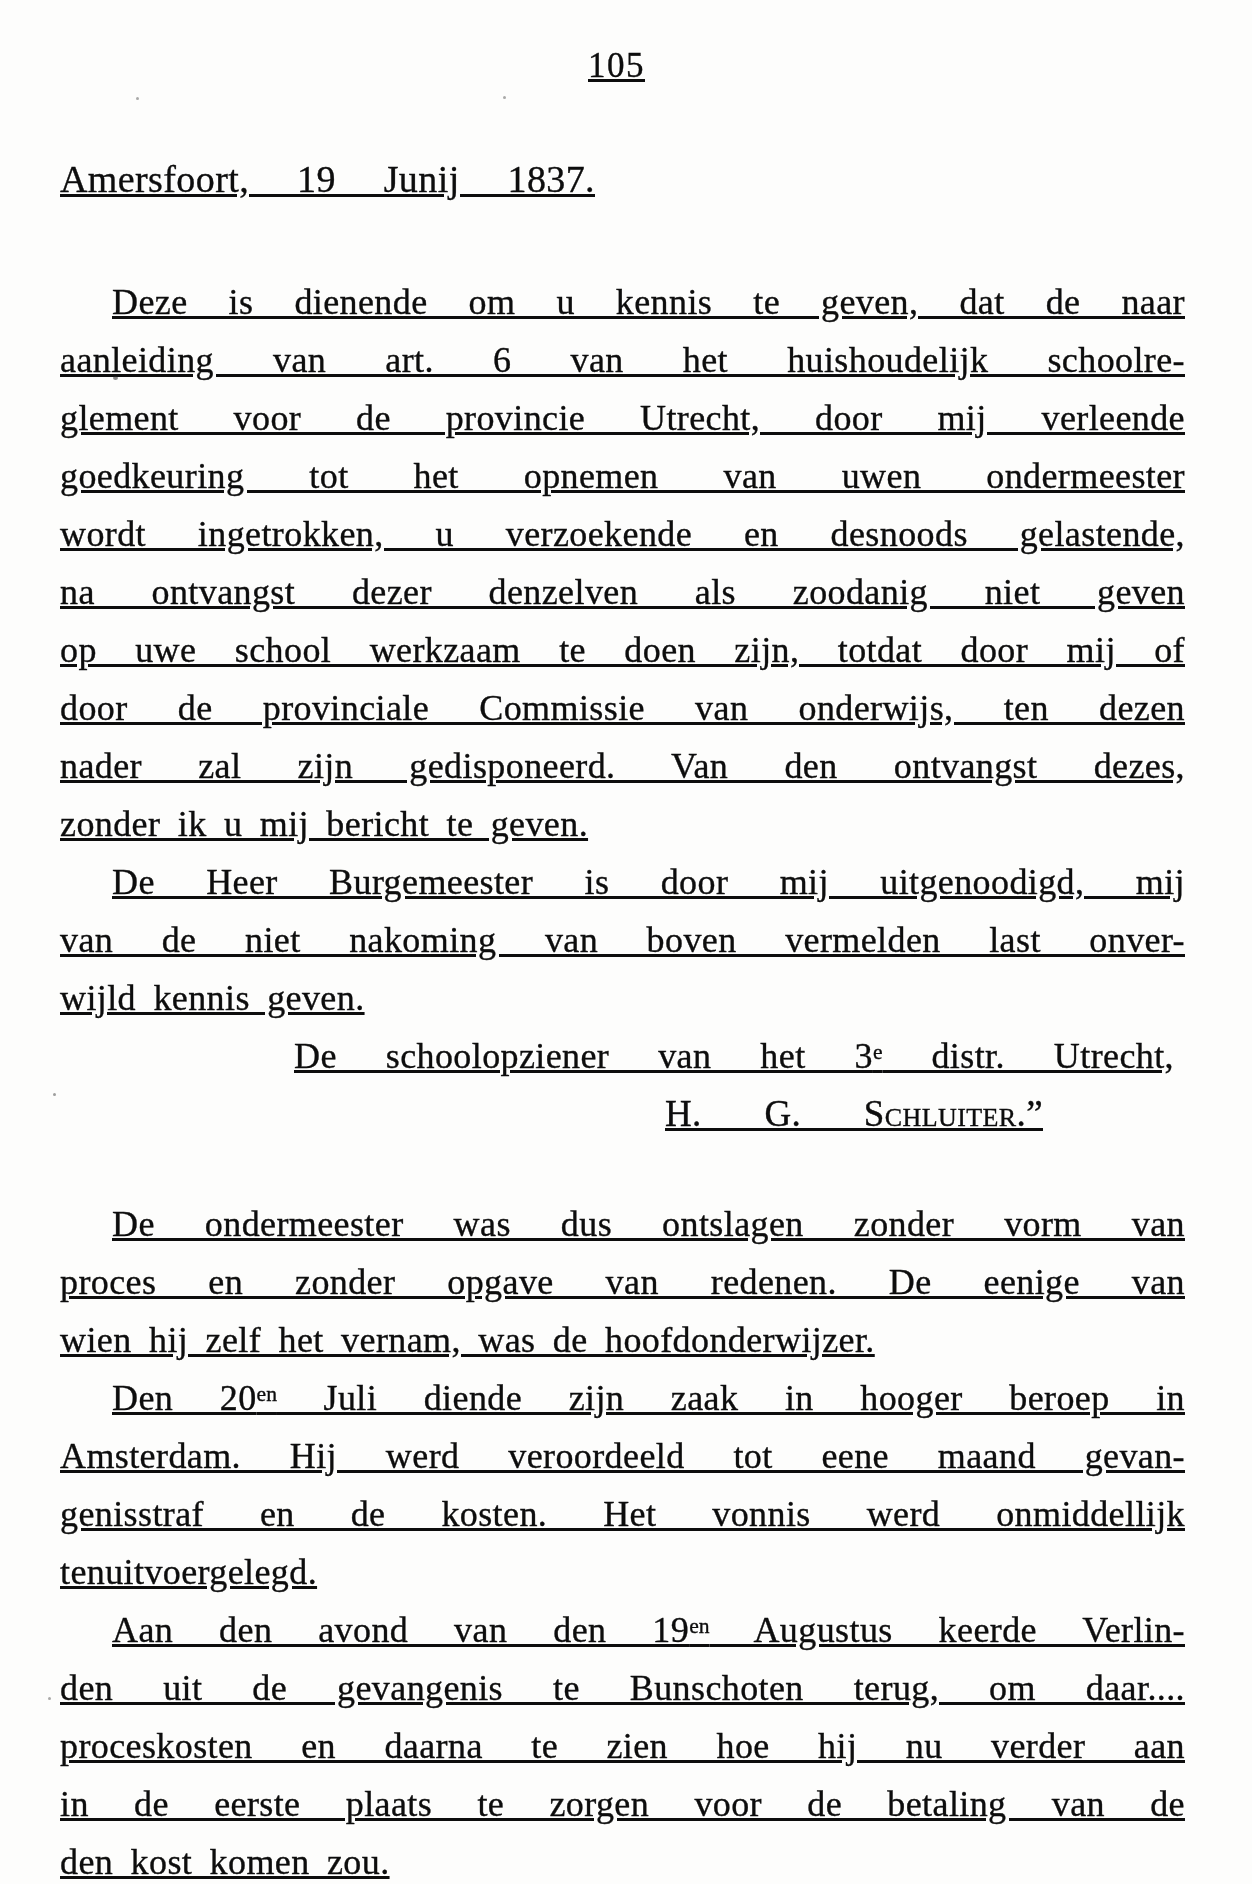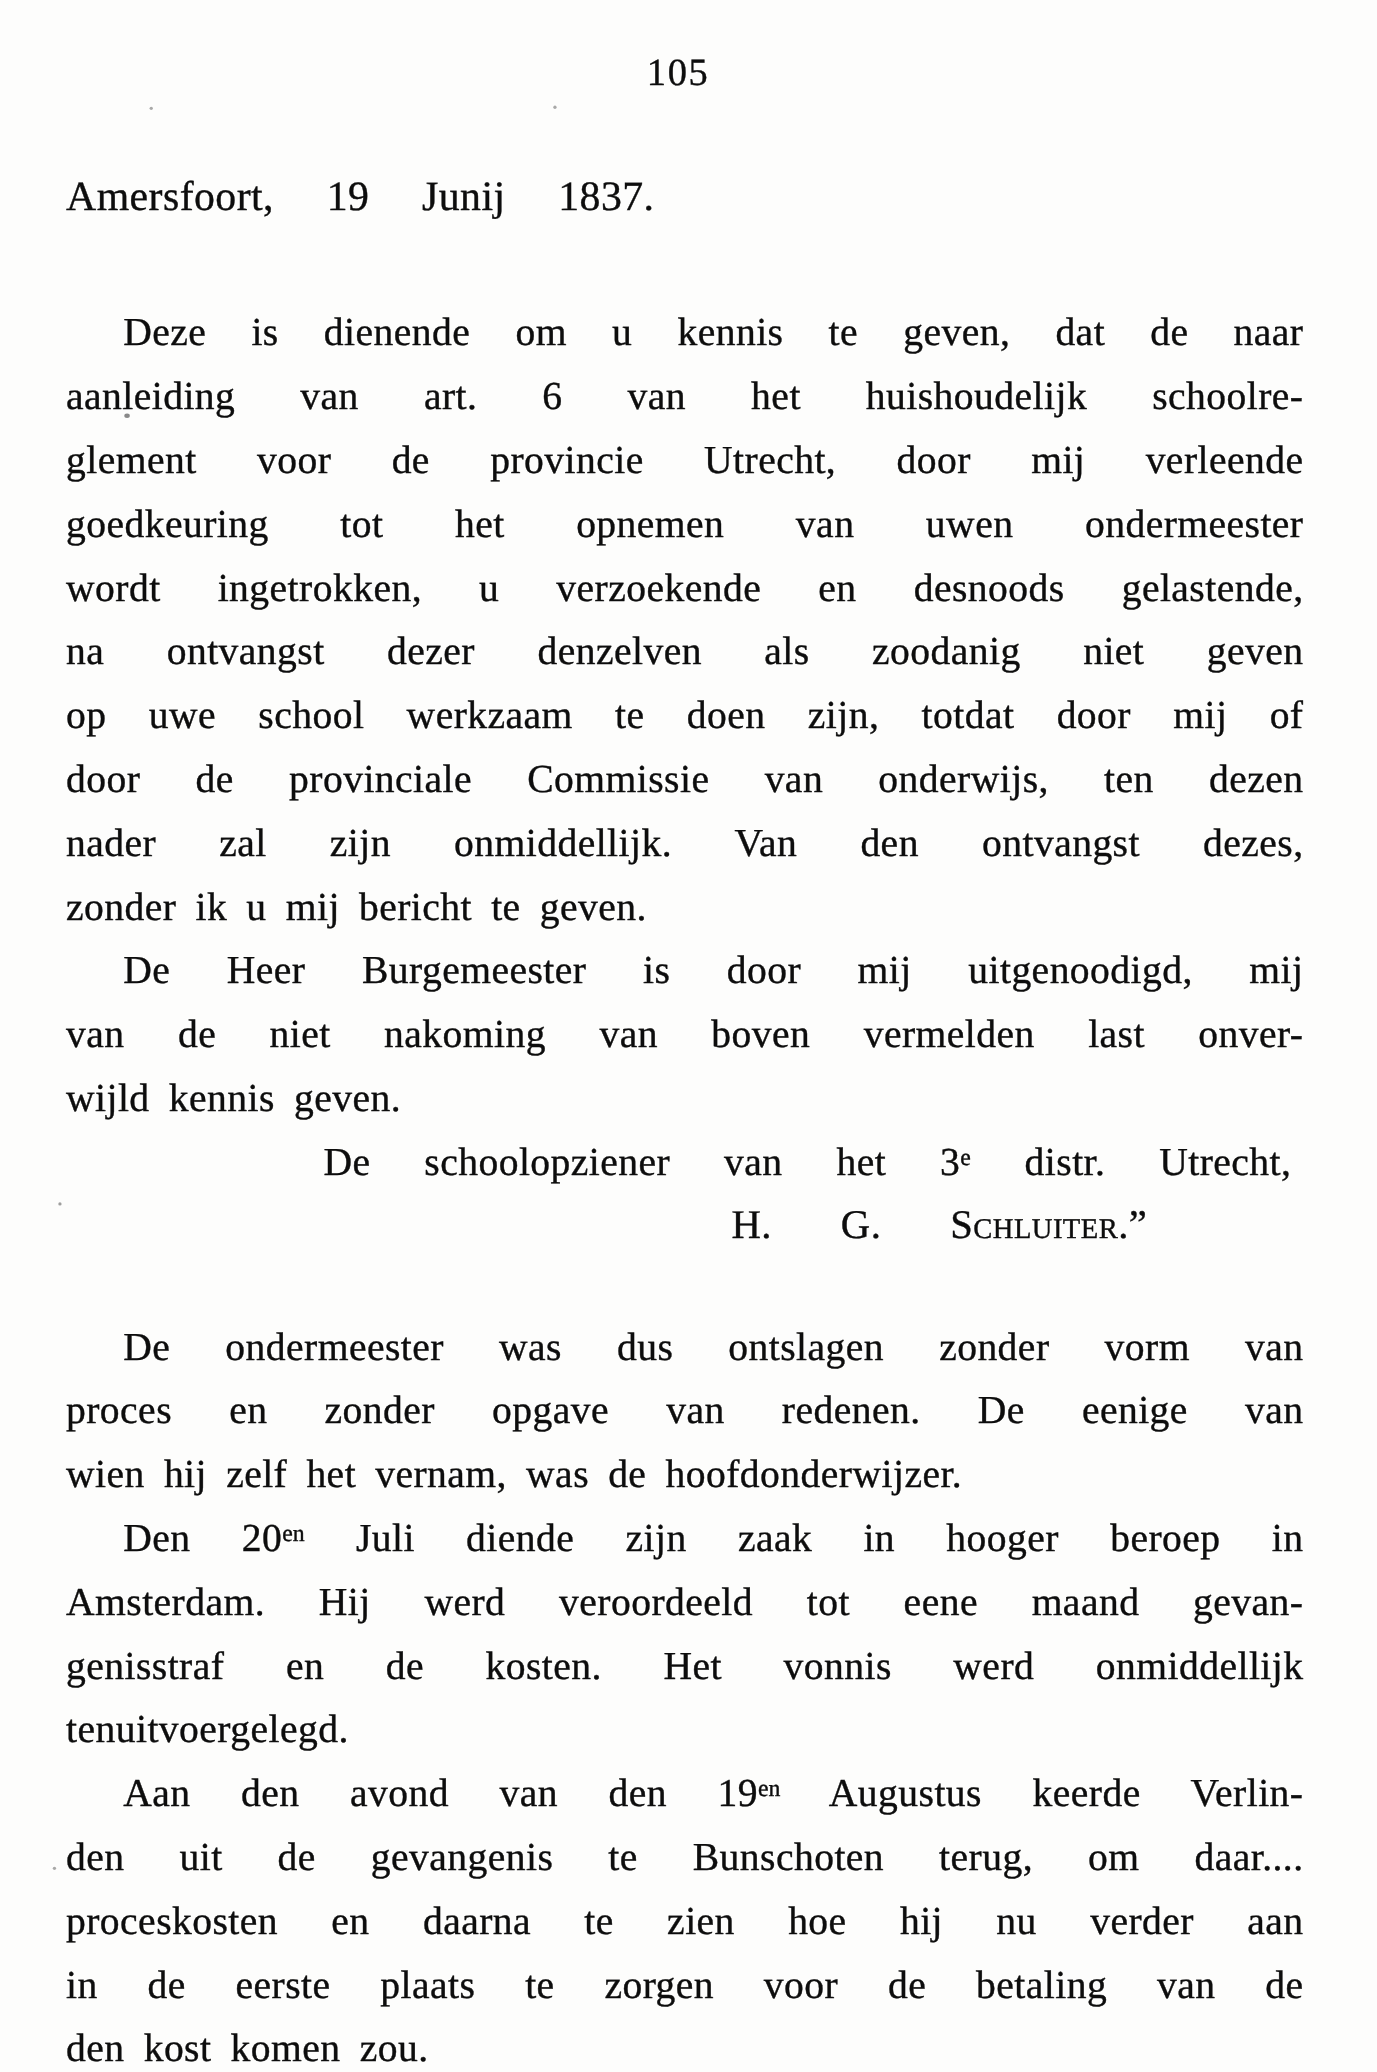--- a/index.html
+++ b/index.html
@@ -9,20 +9,21 @@
     background: #fdfdfc;
     overflow: hidden;
     font-family: "Liberation Serif", "DejaVu Serif", serif;
     color: #0d0d0d;
     -webkit-text-stroke: 0.35px #0d0d0d;
   }
   .page {
     position: relative;
     width: 100%; height: 100%;
     padding: 45px 67px 0 48px;
+    text-decoration: underline;
   }
   .page-number {
     text-align: center;
     font-size: 35px;
     line-height: 42px;
     letter-spacing: 1.5px;
     margin-bottom: 63px;
   }
   .line {
     font-size: 36px;
@@ -77,21 +78,21 @@
 
     <div>
       <div class="line just indent">Deze is dienende om u kennis te geven, dat de naar</div>
       <div class="line just">aanleiding van art. 6 van het huishoudelijk schoolre-</div>
       <div class="line just">glement voor de provincie Utrecht, door mij verleende</div>
       <div class="line just">goedkeuring tot het opnemen van uwen ondermeester</div>
       <div class="line just">wordt ingetrokken, u verzoekende en desnoods gelastende,</div>
       <div class="line just">na ontvangst dezer denzelven als zoodanig niet geven</div>
       <div class="line just">op uwe school werkzaam te doen zijn, totdat door mij of</div>
       <div class="line just">door de provinciale Commissie van onderwijs, ten dezen</div>
-      <div class="line just">nader zal zijn onmiddellijk. Van den ontvangst dezes,</div>
+      <div class="line just">nader zal zijn gedisponeerd. Van den ontvangst dezes,</div>
       <div class="line last">zonder ik u mij bericht te geven.</div>
     </div>
 
     <div>
       <div class="line just indent">De Heer Burgemeester is door mij uitgenoodigd, mij</div>
       <div class="line just">van de niet nakoming van boven vermelden last onver-</div>
       <div class="line last">wijld kennis geven.</div>
     </div>
 
     <div class="line just closing-line"><span>De schoolopziener van het 3</span><sup>e</sup><span> distr. Utrecht,</span></div>

